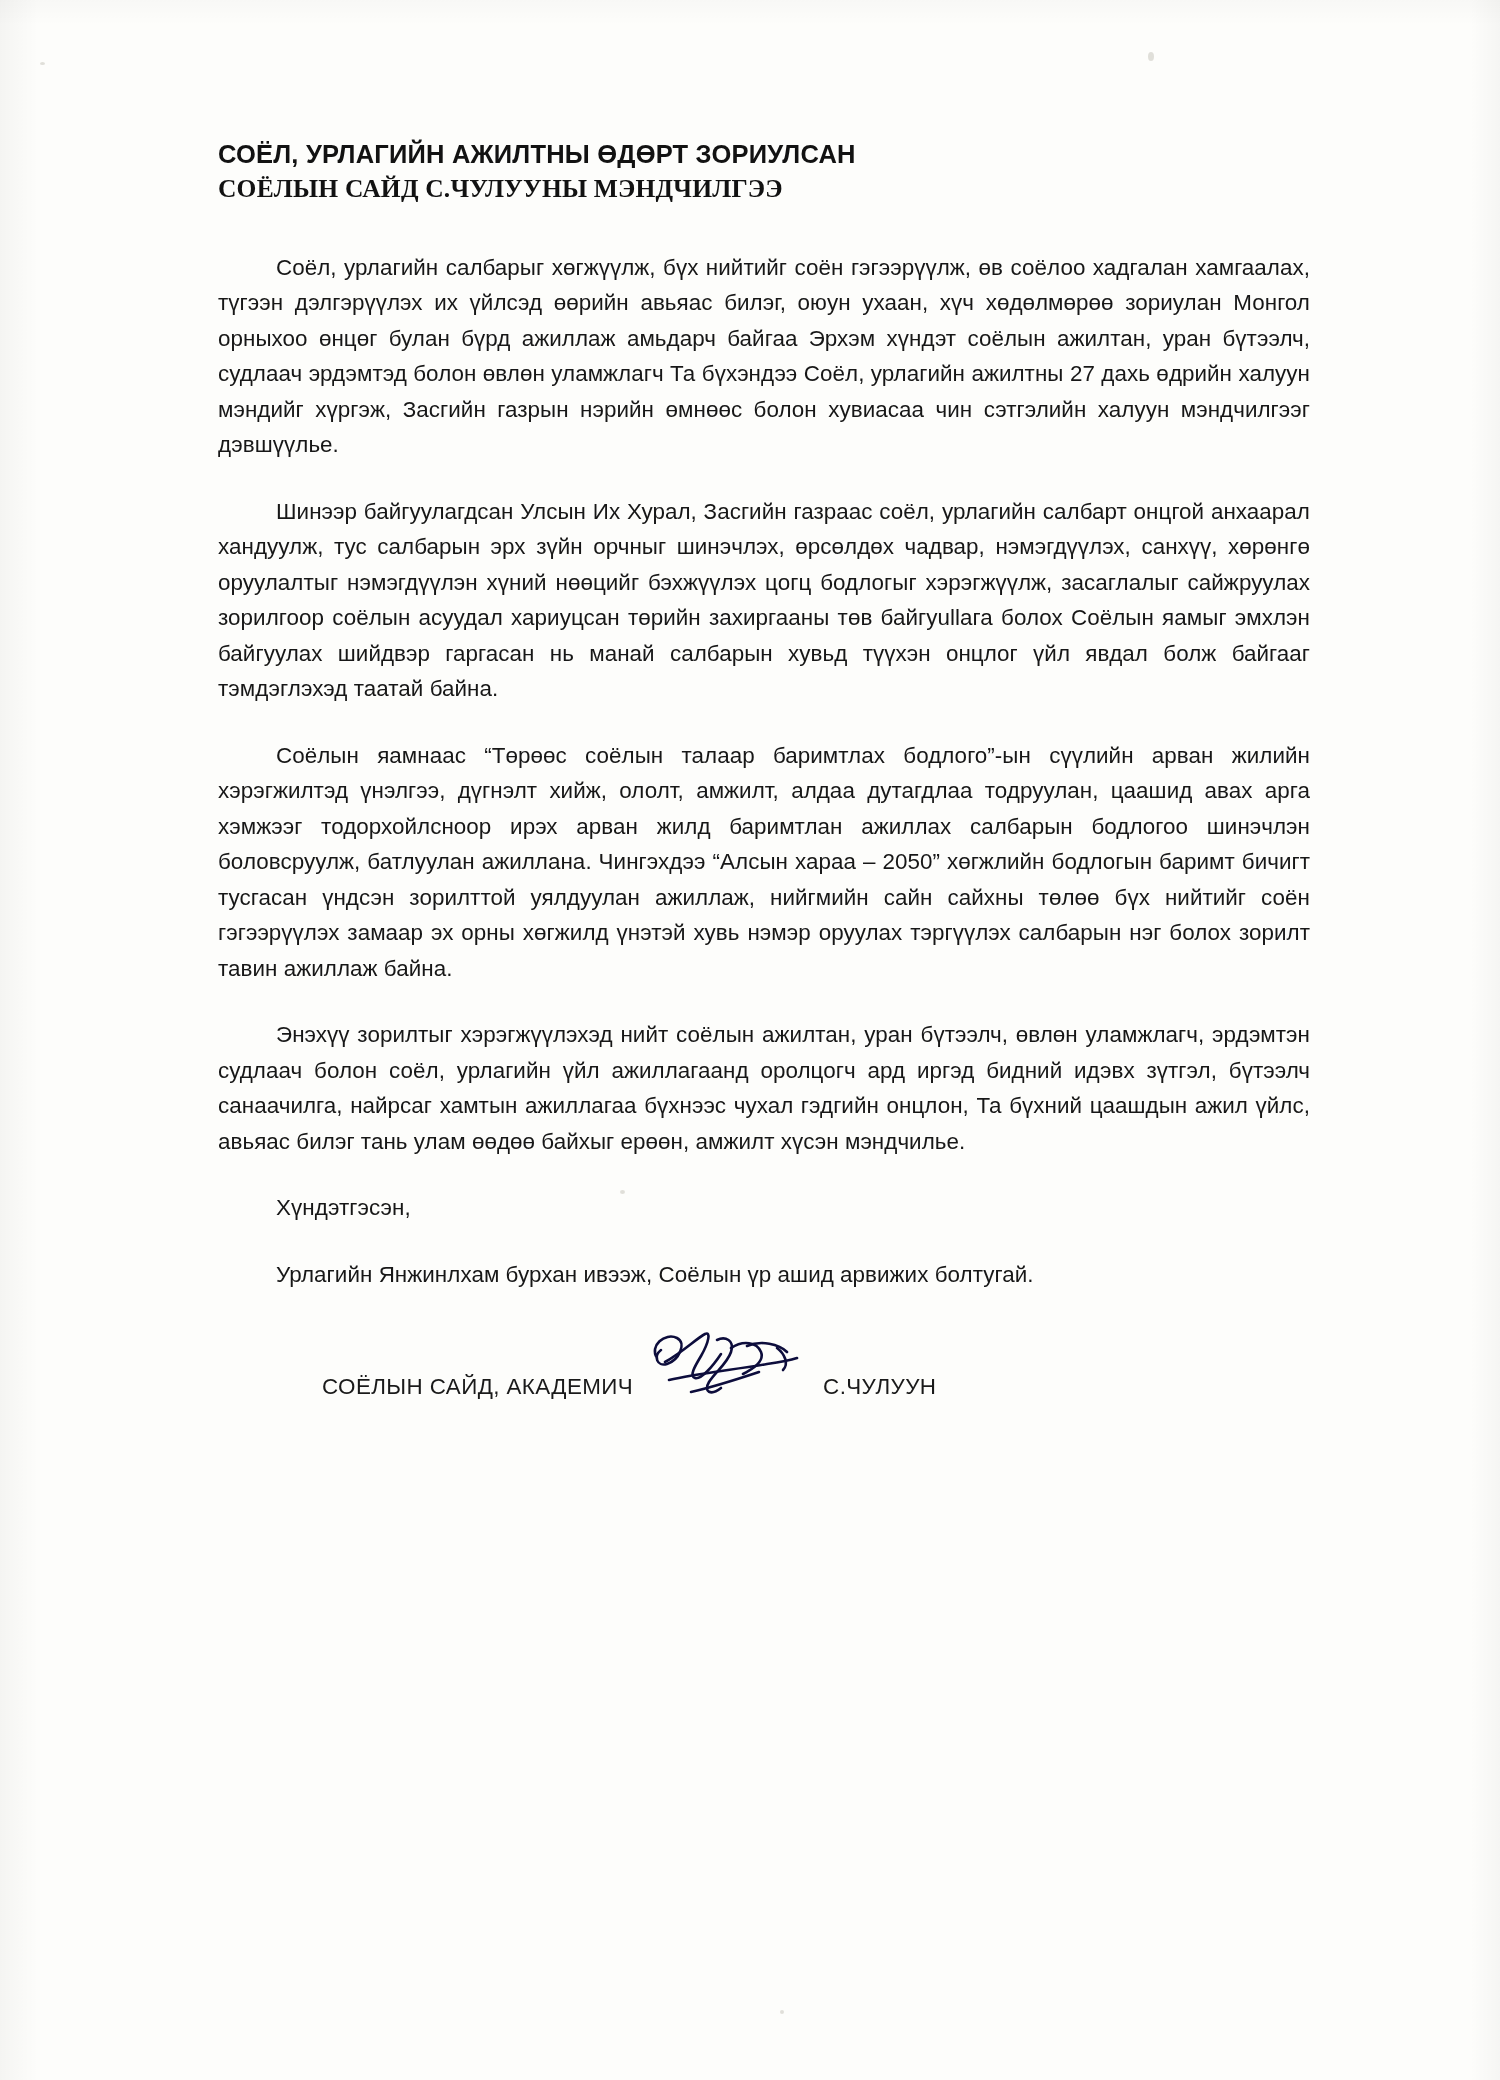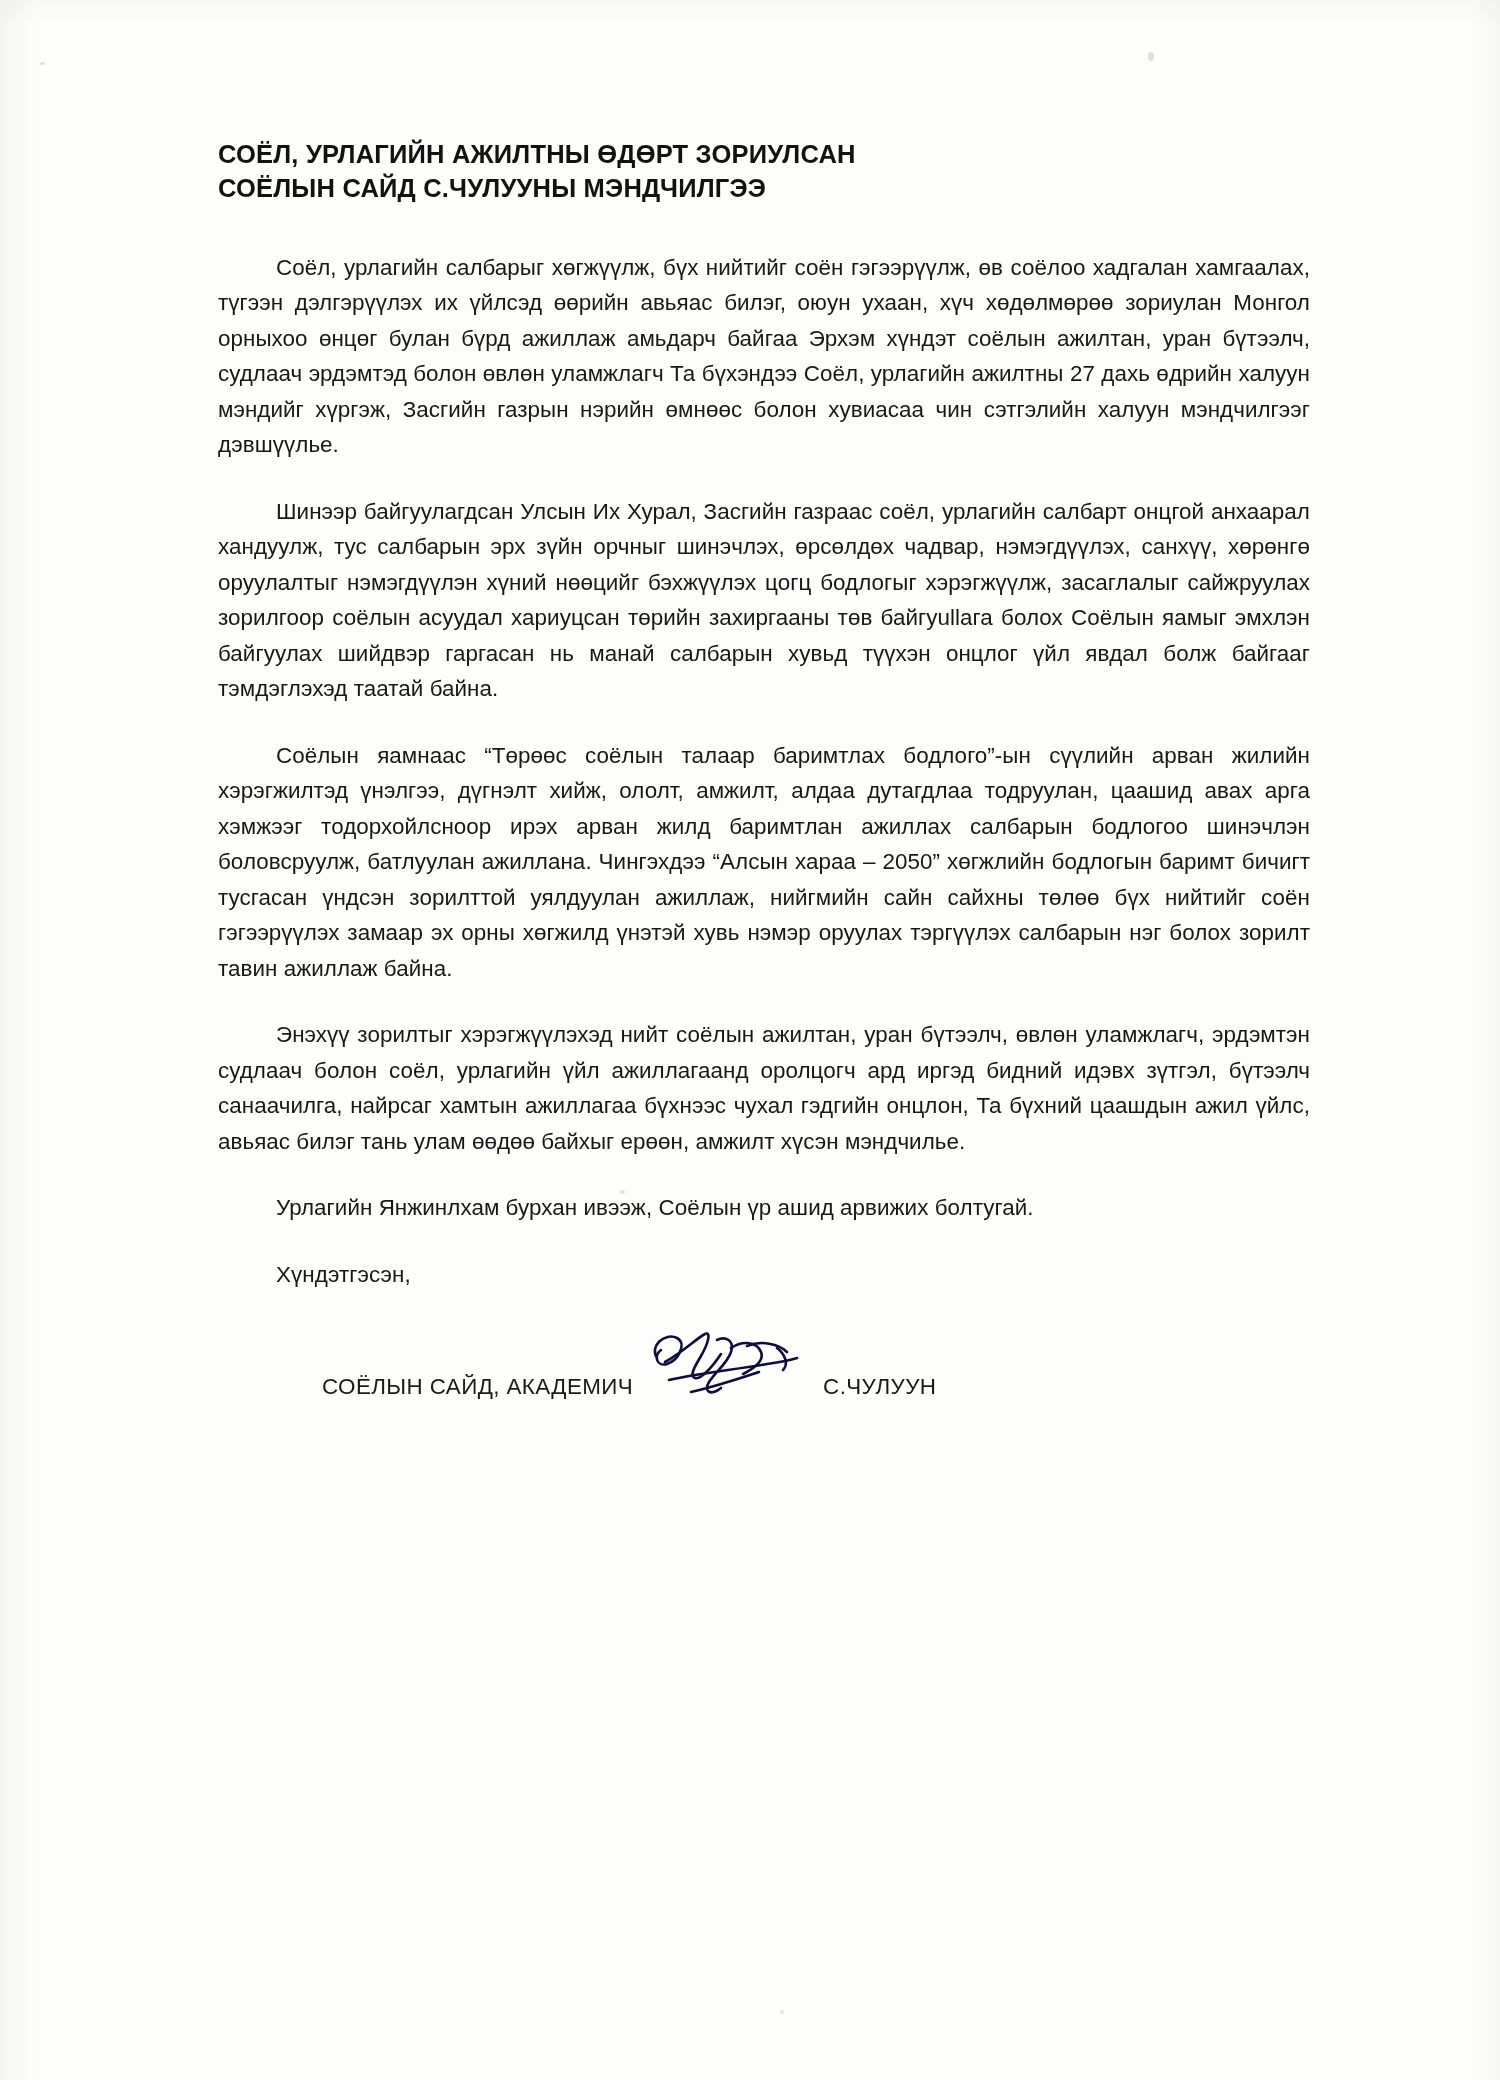--- a/index.html
+++ b/index.html
@@ -40,20 +40,21 @@
   .doc-title {
     text-align: left;
     font-weight: bold;
     font-size: 25.5px;
     letter-spacing: 0.2px;
     line-height: 1.33;
     color: #121212;
   }
   .doc-title .line2 {
     display: block;
+    font-family: Liberation Serif, serif;
   }
   .body-block {
     margin-top: 44px;
   }
   p.para {
     margin: 14px 0 31px 0;
     text-align: justify;
     text-justify: inter-word;
     font-size: 22.4px;
     line-height: 1.585;
@@ -118,22 +119,22 @@
       <span>СОЁЛ, УРЛАГИЙН АЖИЛТНЫ ӨДӨРТ ЗОРИУЛСАН</span>
       <span class="line2">СОЁЛЫН САЙД С.ЧУЛУУНЫ МЭНДЧИЛГЭЭ</span>
     </div>
 
     <div class="body-block">
       <p class="para">Соёл, урлагийн салбарыг хөгжүүлж, бүх нийтийг соён гэгээрүүлж, өв соёлоо хадгалан хамгаалах, түгээн дэлгэрүүлэх их үйлсэд өөрийн авьяас билэг, оюун ухаан, хүч хөдөлмөрөө зориулан Монгол орныхоо өнцөг булан бүрд ажиллаж амьдарч байгаа Эрхэм хүндэт соёлын ажилтан, уран бүтээлч, судлаач эрдэмтэд болон өвлөн уламжлагч Та бүхэндээ Соёл, урлагийн ажилтны 27 дахь өдрийн халуун мэндийг хүргэж, Засгийн газрын нэрийн өмнөөс болон хувиасаа чин сэтгэлийн халуун мэндчилгээг дэвшүүлье.</p>
       <p class="para">Шинээр байгуулагдсан Улсын Их Хурал, Засгийн газраас соёл, урлагийн салбарт онцгой анхаарал хандуулж, тус салбарын эрх зүйн орчныг шинэчлэх, өрсөлдөх чадвар, нэмэгдүүлэх, санхүү, хөрөнгө оруулалтыг нэмэгдүүлэн хүний нөөцийг бэхжүүлэх цогц бодлогыг хэрэгжүүлж, засаглалыг сайжруулах зорилгоор соёлын асуудал хариуцсан төрийн захиргааны төв байгуullага болох Соёлын яамыг эмхлэн байгуулах  шийдвэр гаргасан нь манай салбарын хувьд түүхэн онцлог үйл явдал болж байгааг тэмдэглэхэд таатай байна.</p>
       <p class="para">Соёлын яамнаас “Төрөөс соёлын талаар баримтлах бодлого”-ын сүүлийн арван жилийн хэрэгжилтэд үнэлгээ, дүгнэлт хийж, ололт, амжилт, алдаа дутагдлаа тодруулан, цаашид авах арга хэмжээг тодорхойлсноор ирэх арван жилд баримтлан ажиллах салбарын бодлогоо шинэчлэн боловсруулж, батлуулан ажиллана. Чингэхдээ “Алсын хараа – 2050” хөгжлийн бодлогын баримт бичигт тусгасан үндсэн зорилттой уялдуулан ажиллаж, нийгмийн сайн сайхны төлөө бүх нийтийг соён гэгээрүүлэх замаар эх орны хөгжилд үнэтэй хувь нэмэр оруулах тэргүүлэх салбарын нэг болох зорилт тавин ажиллаж байна.</p>
       <p class="para">Энэхүү зорилтыг хэрэгжүүлэхэд нийт соёлын ажилтан, уран бүтээлч, өвлөн уламжлагч, эрдэмтэн судлаач болон соёл, урлагийн үйл ажиллагаанд оролцогч ард иргэд бидний идэвх зүтгэл, бүтээлч санаачилга, найрсаг хамтын ажиллагаа бүхнээс чухал гэдгийн онцлон,  Та бүхний цаашдын ажил үйлс, авьяас билэг тань улам өөдөө байхыг ерөөн, амжилт хүсэн мэндчилье.</p>
 
+      <p class="para closing">Хүндэтгэсэн,</p>
       <p class="para blessing">Урлагийн Янжинлхам бурхан ивээж, Соёлын үр ашид арвижих болтугай.</p>
-      <p class="para closing">Хүндэтгэсэн,</p>
 
       <div class="signature-row">
         <span class="sig-title">СОЁЛЫН САЙД, АКАДЕМИЧ</span>
         <span class="sig-mark">
           <svg width="190" height="96" viewBox="0 0 190 96" fill="none" xmlns="http://www.w3.org/2000/svg">
             <g stroke="#0d0d3c" stroke-width="2.6" fill="none" stroke-linecap="round" stroke-linejoin="round">
               <path d="M18 40 C 10 28, 26 14, 38 20 C 48 25, 40 42, 28 46 C 18 49, 14 38, 22 32"></path>
               <path d="M26 44 C 44 34, 58 20, 66 16 C 72 13, 70 24, 62 38 C 56 48, 50 58, 56 60 C 62 62, 74 48, 82 36"></path>
               <path d="M78 22 C 86 18, 96 22, 92 34 C 88 46, 76 54, 70 64 C 64 74, 72 78, 82 70"></path>
               <path d="M92 30 C 104 22, 118 24, 122 34 C 126 44, 112 52, 104 56"></path>

